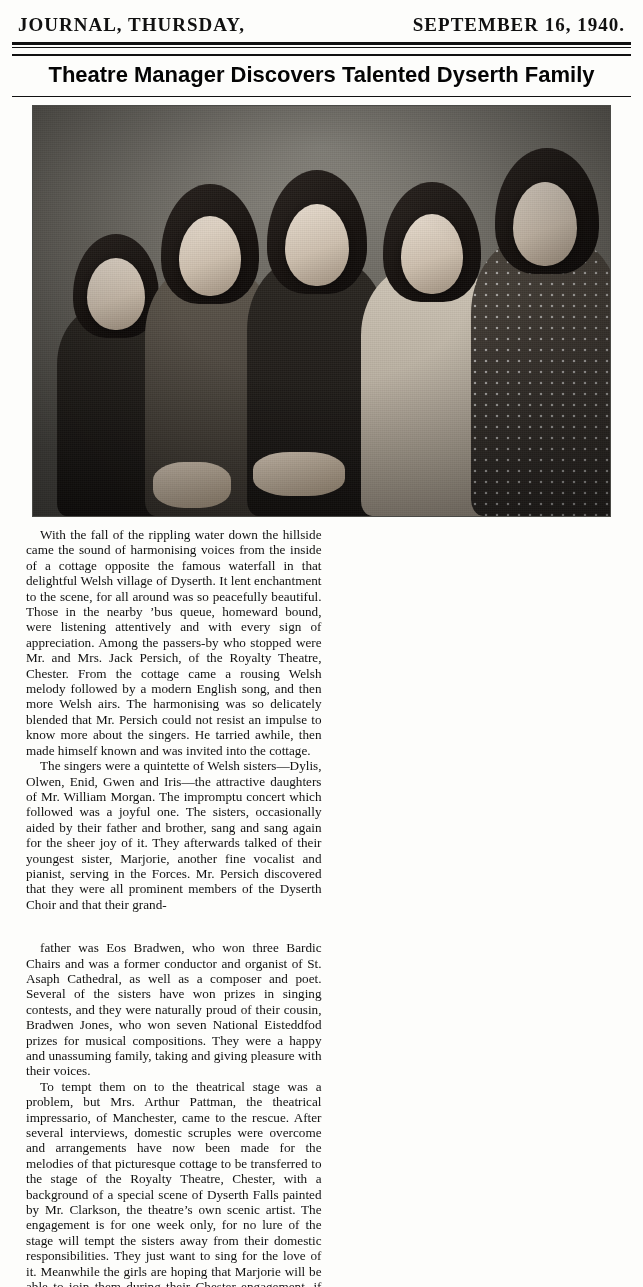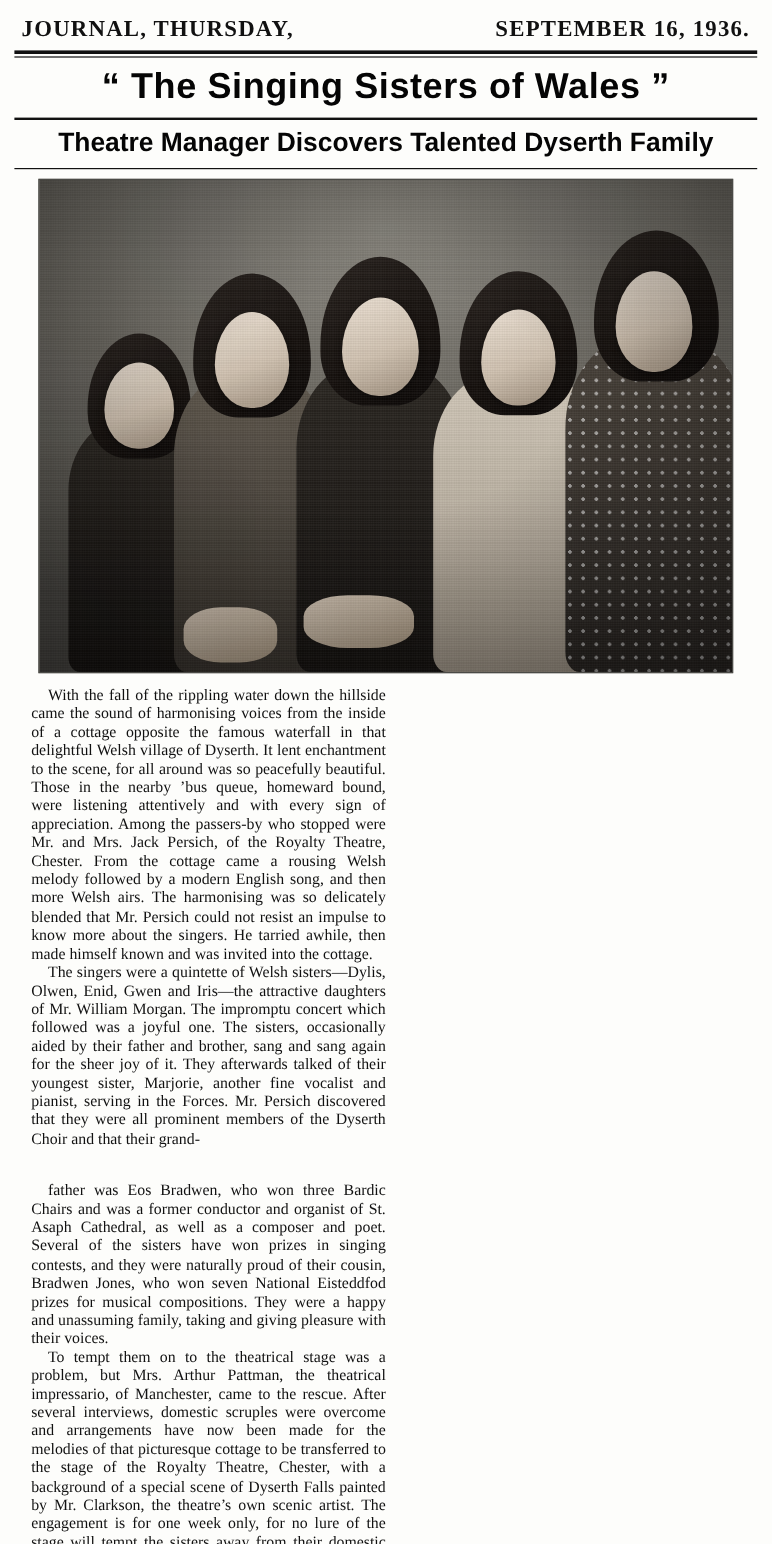--- a/index.html
+++ b/index.html
@@ -167,26 +167,25 @@
     background: transparent;
   }
 </style>
 </head>
 <body>
 
 <div class="page">
 
   <div class="masthead">
     <span class="left">JOURNAL, THURSDAY,</span>
-    <span class="right">SEPTEMBER 16, 1936.</span>
+    <span class="right">SEPTEMBER 16, 1940.</span>
   </div>
   <div class="rule-thick"></div>
   <div class="rule-thin"></div>
 
-  <div class="headline">“ The Singing Sisters of Wales ”</div>
 
   <div class="rule-med"></div>
 
   <div class="subhead">Theatre Manager Discovers Talented Dyserth Family</div>
 
   <div class="rule-thin2"></div>
 
   <div class="photo-wrap">
     <div class="photo-bg"></div>
 

